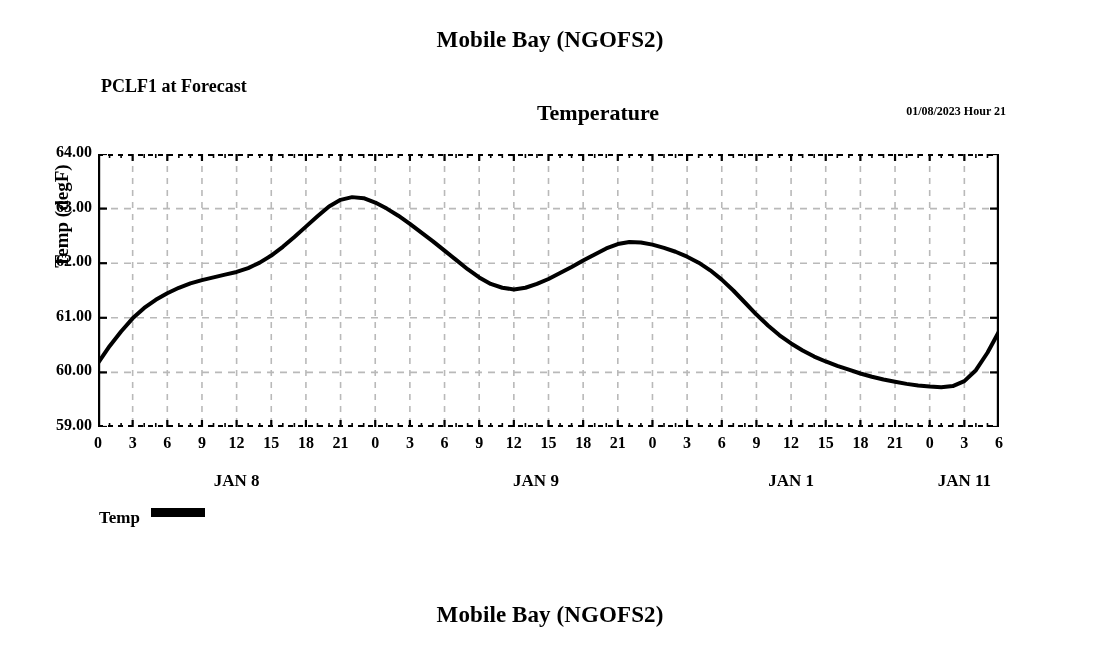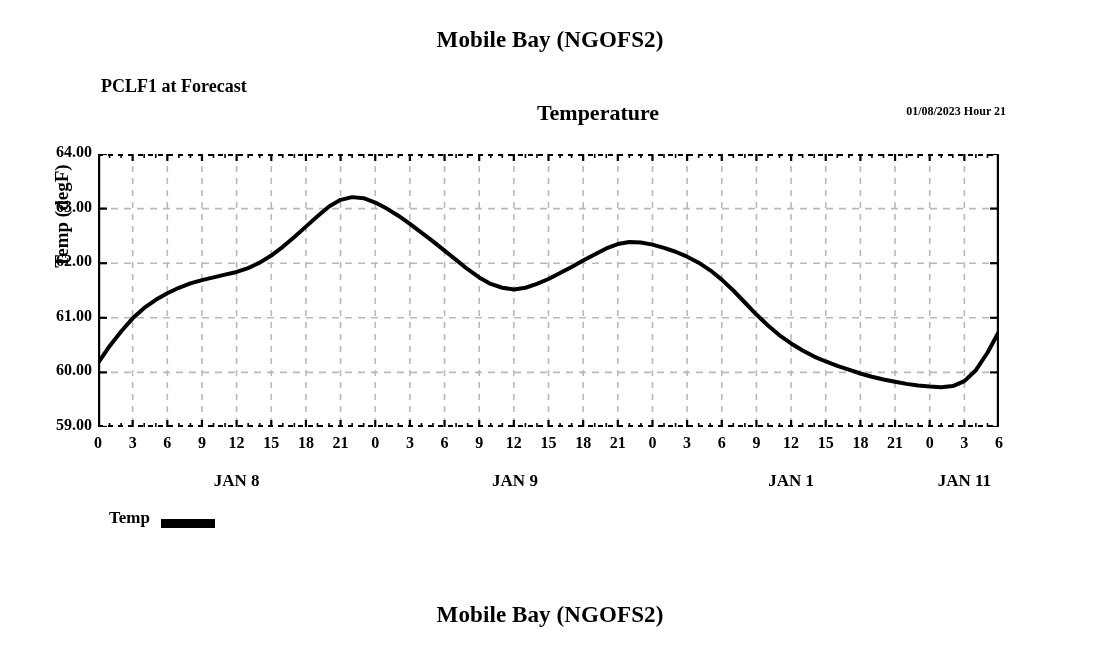--- a/index.html
+++ b/index.html
@@ -141,24 +141,24 @@
     top: 481px;
     width: 1100px;
     text-align: center;
     font-size: 19px;
     font-weight: bold;
   }
 
   
   #legend {
     position: absolute;
-    left: 109px;
+    left: 99px;
     top: 508px;
     display: flex;
-    align-items: flex-end;
+    align-items: flex-start;
     gap: 11px;
   }
   .legend-label {
     font-size: 17px;
     font-weight: bold;
   }
   .legend-swatch {
     width: 54px;
     height: 9px;
     background: #000000;
@@ -427,21 +427,21 @@
       <div class="xtick" style="left: 791.077px;">12</div>
       <div class="xtick" style="left: 825.731px;">15</div>
       <div class="xtick" style="left: 860.385px;">18</div>
       <div class="xtick" style="left: 895.038px;">21</div>
       <div class="xtick" style="left: 929.692px;">0</div>
       <div class="xtick" style="left: 964.346px;">3</div>
       <div class="xtick" style="left: 999px;">6</div>
     </div>
   <div id="daylabels">
       <div class="daylabel" style="left: 236.615px;">JAN 8</div>
-      <div class="daylabel" style="left: 515px;">JAN 9</div>
+      <div class="daylabel" style="left: 536px;">JAN 9</div>
       <div class="daylabel" style="left: 791.077px;">JAN 1</div>
       <div class="daylabel" style="left: 964.346px; text-align: center;">JAN 11</div>
     </div>
 
 
   <div id="legend">
     <span class="legend-label">Temp</span>
     <span class="legend-swatch" style="background: rgb(0, 0, 0);"></span>
   </div>
 

